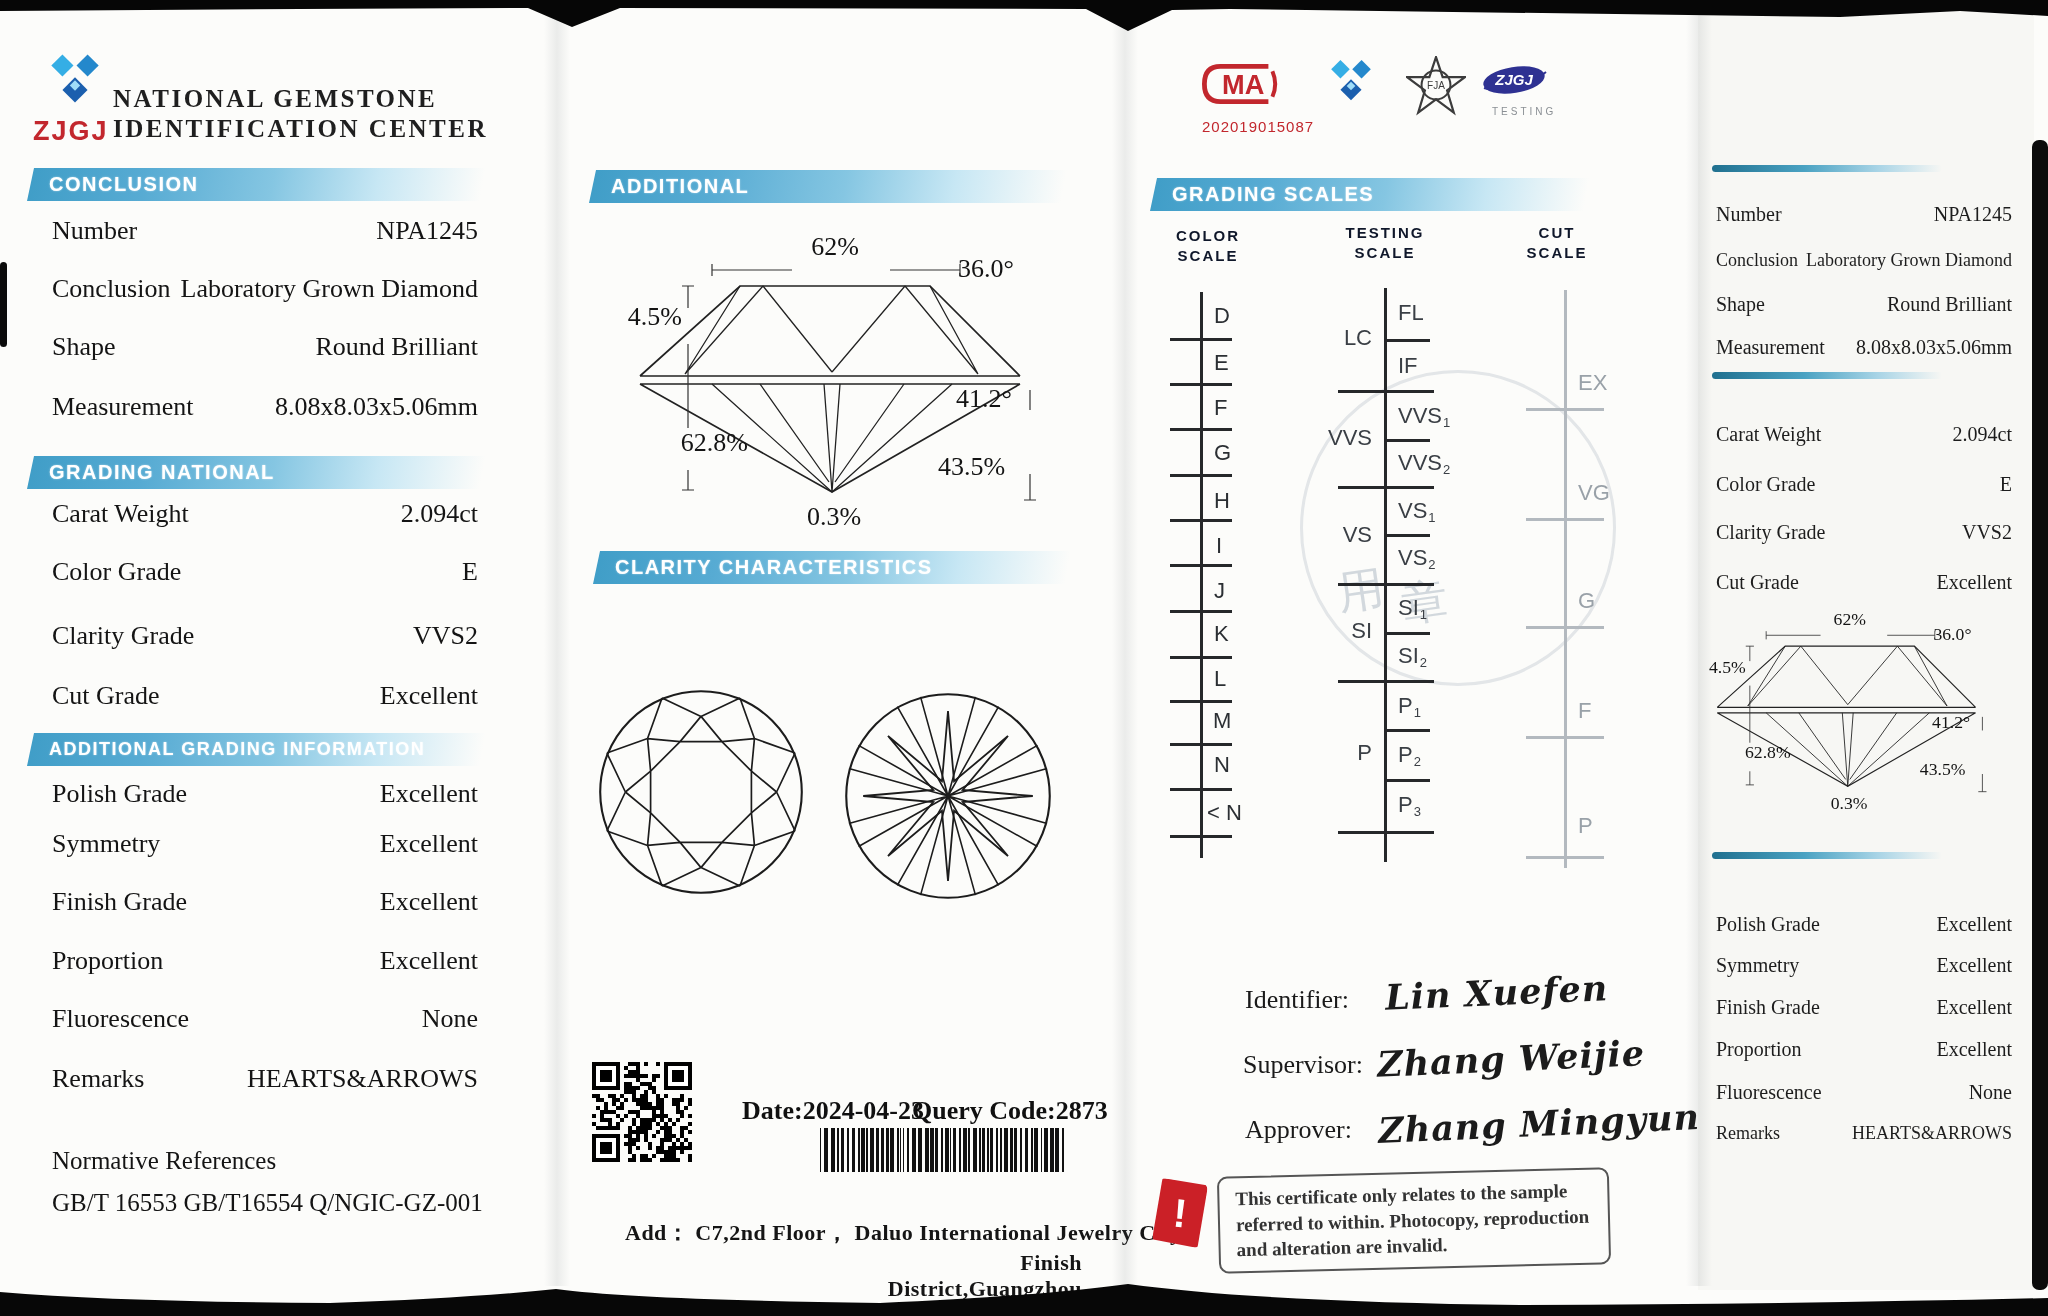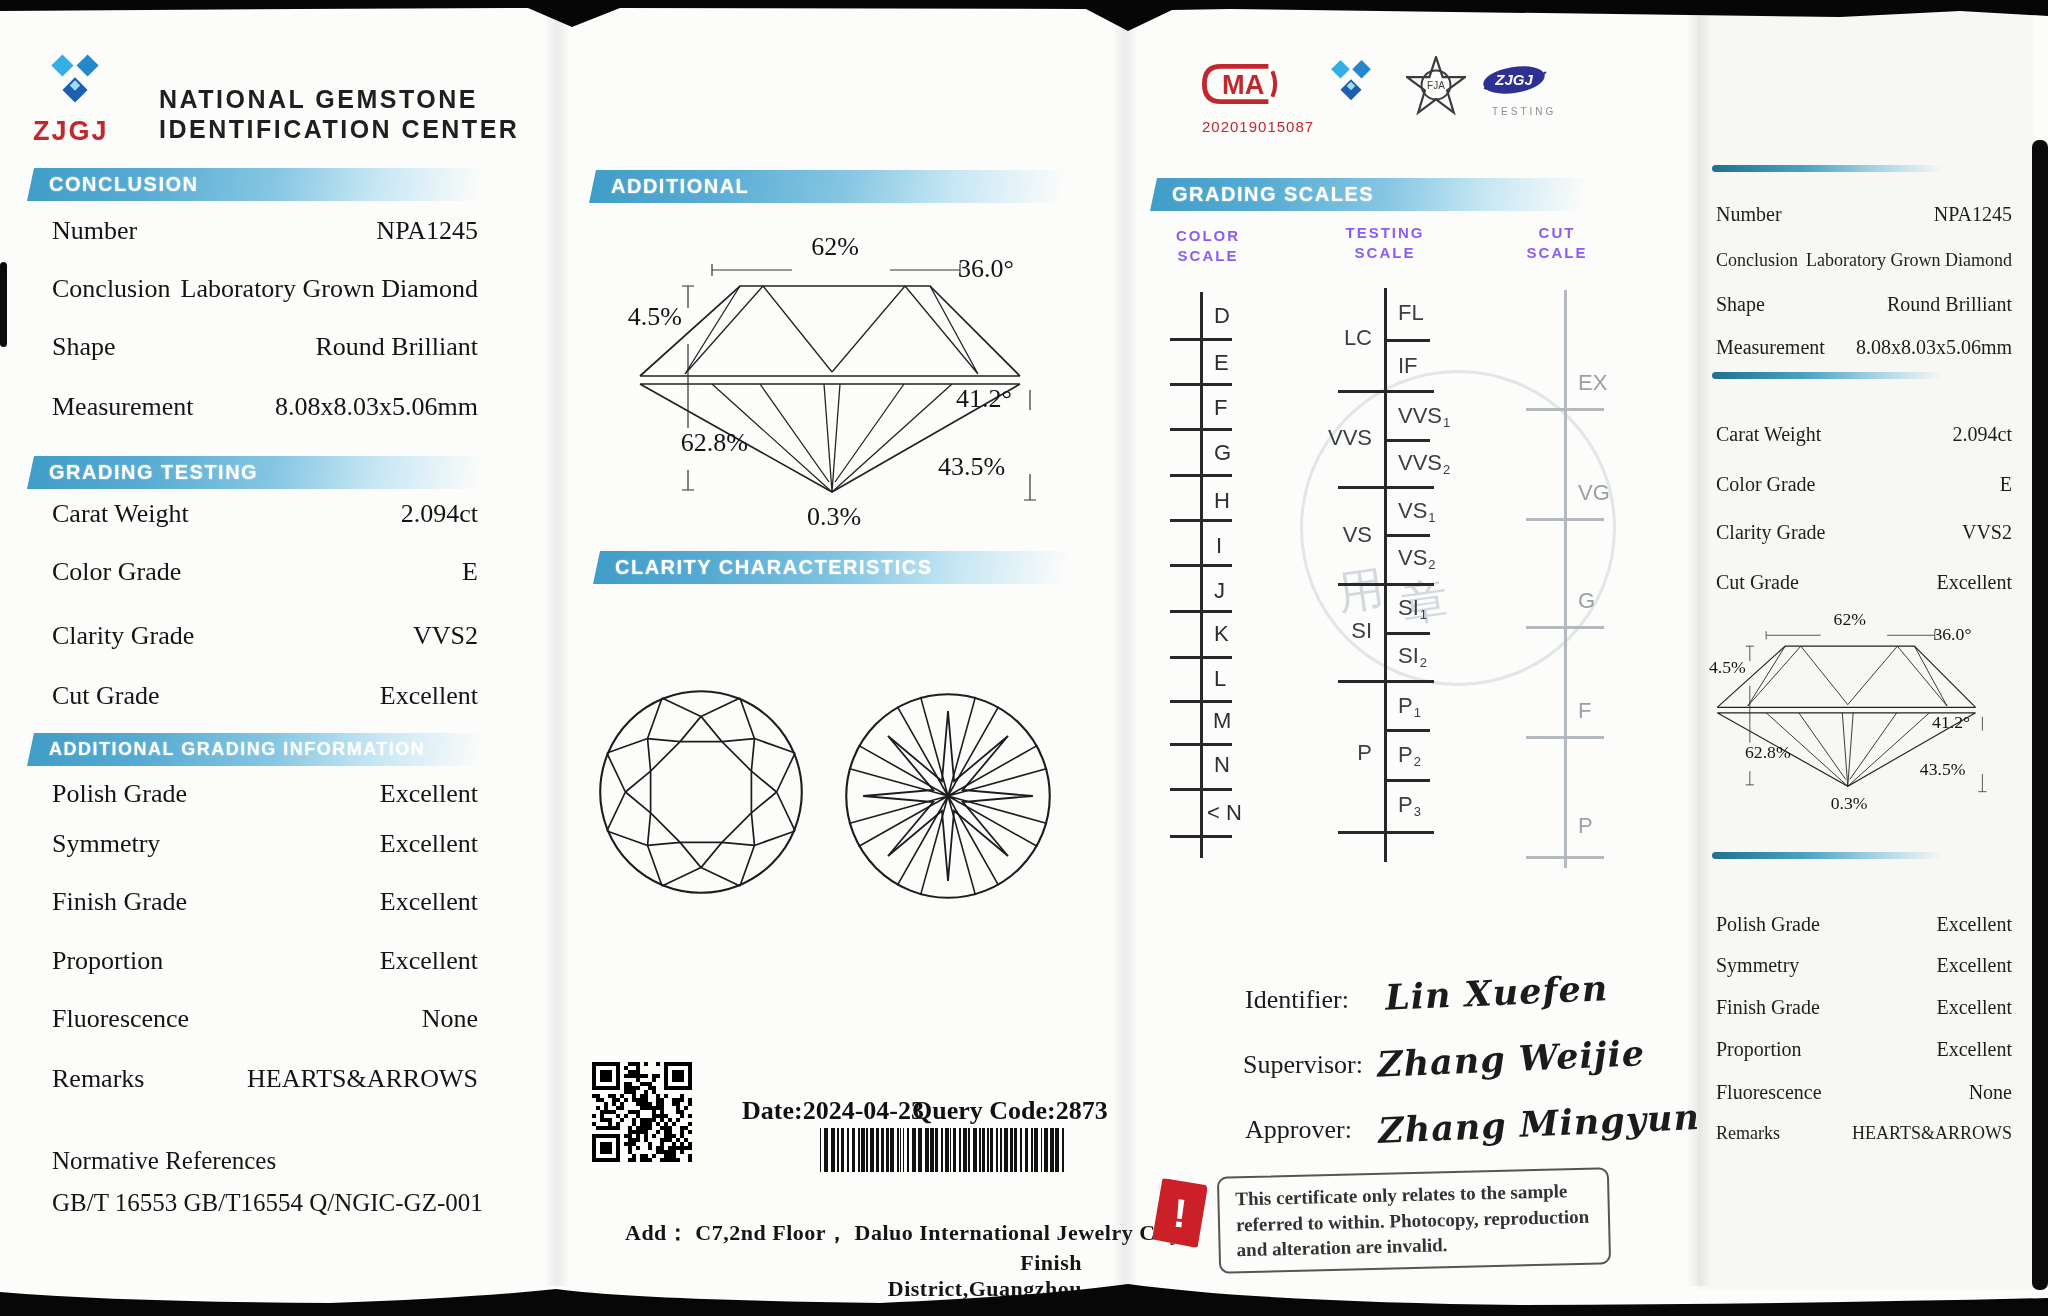--- a/index.html
+++ b/index.html
@@ -13,27 +13,27 @@
     background:linear-gradient(100deg,#3f9dc7 0%,#57abd3 25%,#85c6e2 52%,#c7e7f4 74%,rgba(255,255,255,0) 96%);
     clip-path:polygon(7px 0,100% 0,100% 100%,0 100%);}
   .banner.small{font-size:18px;}
   
   .row{position:absolute;display:flex;justify-content:space-between;font-size:26px;color:#141414;}
   .frow{font-size:20px;color:#1d1d1d;}
   .frow-sm{font-size:18px;}
   .accent{position:absolute;height:7px;border-radius:4px;
     background:linear-gradient(to right,#20708f,#4aa2c2 40%,#a8d4e6 72%,rgba(255,255,255,0));}
   
-  .orgline{position:absolute;font-family:Liberation Sans, sans-serif;font-weight:700;
-    font-size:25px;letter-spacing:2.5px;color:#1f1f1f;margin-left:46px;}
+  .orgline{position:absolute;font-family:Liberation Serif, serif;font-weight:700;
+    font-size:25px;letter-spacing:2.5px;color:#1f1f1f;}
   .ngic{position:absolute;font-family:"Liberation Sans",sans-serif;font-weight:700;
     font-size:27px;letter-spacing:2px;color:#c2272d;}
   
   .schead{position:absolute;width:110px;text-align:center;font-family:"Liberation Sans",sans-serif;
-    font-weight:700;font-size:15px;letter-spacing:2px;color:#8b5cf6;line-height:20px;}
+    font-weight:700;font-size:15px;letter-spacing:2px;color:#0f172a;line-height:20px;}
   .vline{position:absolute;width:3px;background:#26282a;}
   .vline.lt{background:#b3b9bf;width:2.5px;}
   .tick{position:absolute;height:3px;background:#26282a;}
   .tick.lt{background:#b3b9bf;height:2.5px;}
   .sletter{position:absolute;font-family:"Liberation Sans",sans-serif;font-size:22px;color:#2b2f33;}
   .cgl{position:absolute;font-family:"Liberation Sans",sans-serif;font-size:22px;color:#3a3f45;display:flex;align-items:baseline;}
   .cgl .sub{font-size:13px;margin-left:1px;transform:translateY(4px);}
   .cgr{position:absolute;width:62px;text-align:right;font-family:"Liberation Sans",sans-serif;font-size:22px;color:#3a3f45;}
   .cut-l{color:#99a1a8;}
   
@@ -122,21 +122,21 @@
 </div>
 <div class="row" style="left:52px;top:332px;width:426px">
   <span>Shape</span>
   <span>Round Brilliant</span>
 </div>
 <div class="row" style="left:52px;top:392px;width:426px">
   <span>Measurement</span>
   <span>8.08x8.03x5.06mm</span>
 </div>
 
-<div class="banner" style="left:27px;top:456px;width:450px">GRADING TESTING</div>
+<div class="banner" style="left:27px;top:456px;width:450px">GRADING NATIONAL</div>
 
 <div class="row" style="left:52px;top:499px;width:426px">
   <span>Carat Weight</span>
   <span>2.094ct</span>
 </div>
 <div class="row" style="left:52px;top:557px;width:426px">
   <span>Color Grade</span>
   <span>E</span>
 </div>
 <div class="row" style="left:52px;top:621px;width:426px">

